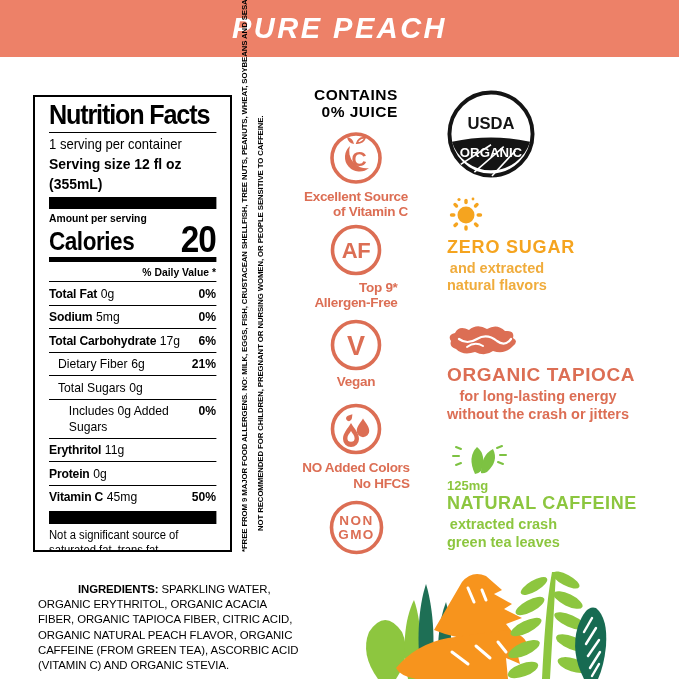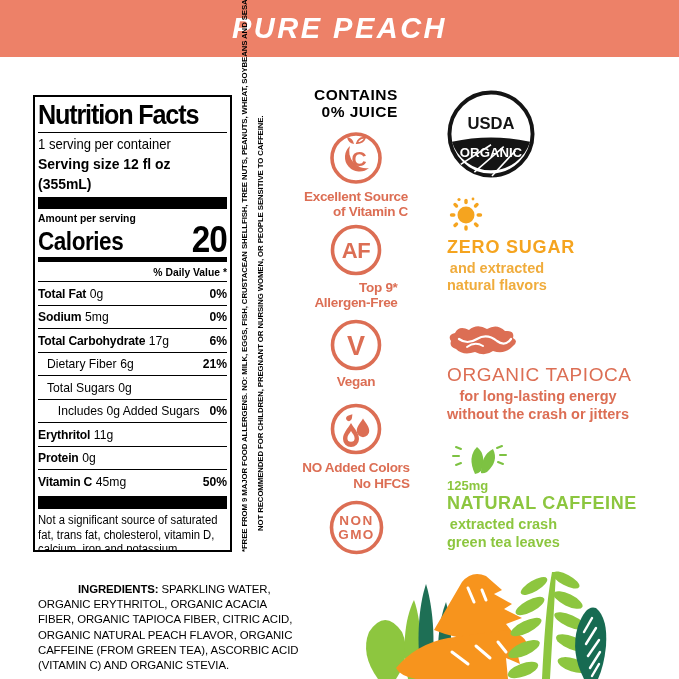--- a/index.html
+++ b/index.html
@@ -13,21 +13,21 @@
     position:absolute; left:0; top:0; width:679px; height:57px;
     background:var(--c-banner); display:flex; align-items:center; justify-content:center;
   }
   .banner-title {
     color:#fff; font-size:29px; font-weight:bold; letter-spacing:2.5px;font-style:italic;
   }
 
   
   .nf {
     position:absolute; left:33px; top:95px; width:199px; height:457px;
-    border:2.5px solid #000; box-sizing:border-box; padding:4px 3px; background:#fff;
+    border:2.5px solid #000; box-sizing:border-box; padding:4px 14px; background:#fff;
     overflow:hidden;
   }
   .nf-squeeze { transform:scaleX(0.9); transform-origin:0 0; width:111.1%; }
   .nf-title { font-size:28px; font-weight:900; letter-spacing:-1.3px; line-height:1; }
   .nf-hr { border:none; border-top:1.5px solid #000; margin:3px 0 2px 0; }
   .nf-servings { font-size:14.5px; line-height:1.25; }
   .nf-servsize { font-size:15.5px; font-weight:bold; line-height:1.25; margin-top:1px; }
   .nf-bar { background:#000; height:12px; margin:4px 0 3px 0; }
   .nf-bar-thin { background:#000; height:5px; margin:2px 0 2px 0; }
   .nf-bar-mid { background:#000; height:13px; margin:3px 0 4px 0; }
@@ -67,21 +67,21 @@
   .mt10{margin-top:10px}.mt4{margin-top:4px}.mt5{margin-top:5px}.mt7{margin-top:3px}
   .mt8{margin-top:8px}.mt9{margin-top:9px}.mt14{margin-top:14px}
 
   
   .benefits {
     position:absolute; left:447px; top:90px; width:214px;
     display:flex; flex-direction:column; align-items:flex-start; text-align:center;
   }
   .bz-title { font-size:18px; font-weight:800; letter-spacing:0.8px; line-height:1.1; color:var(--c-orange); }
   .bz-sub { font-size:14.5px; font-weight:bold; line-height:1.22; color:var(--c-orange_light); }
-  .bt-title { font-size:19px; font-weight:400; letter-spacing:0.6px; line-height:1.1; color:var(--c-coral); }
+  .bt-title { font-size:19px; font-weight:700; letter-spacing:0.6px; line-height:1.1; color:var(--c-coral); }
   .bt-sub { font-size:14.5px; font-weight:bold; line-height:1.22; color:var(--c-coral); }
   .bc-amount { font-size:13px; font-weight:bold; color:var(--c-green); line-height:1.2; }
   .bc-title { font-size:18px; font-weight:800; letter-spacing:0.6px; line-height:1.1; color:var(--c-green); }
   .bc-sub { font-size:14.5px; font-weight:bold; line-height:1.22; color:var(--c-green); }
   .mt2{margin-top:2px}.mt6{margin-top:6px}.mt18{margin-top:18px}.mt20{margin-top:20px}.mt30{margin-top:30px}
 
   
   .ingredients {
     position:absolute; left:38px; top:571px; width:264px;
     font-size:11.4px; line-height:1.32; letter-spacing:-0.1px;

